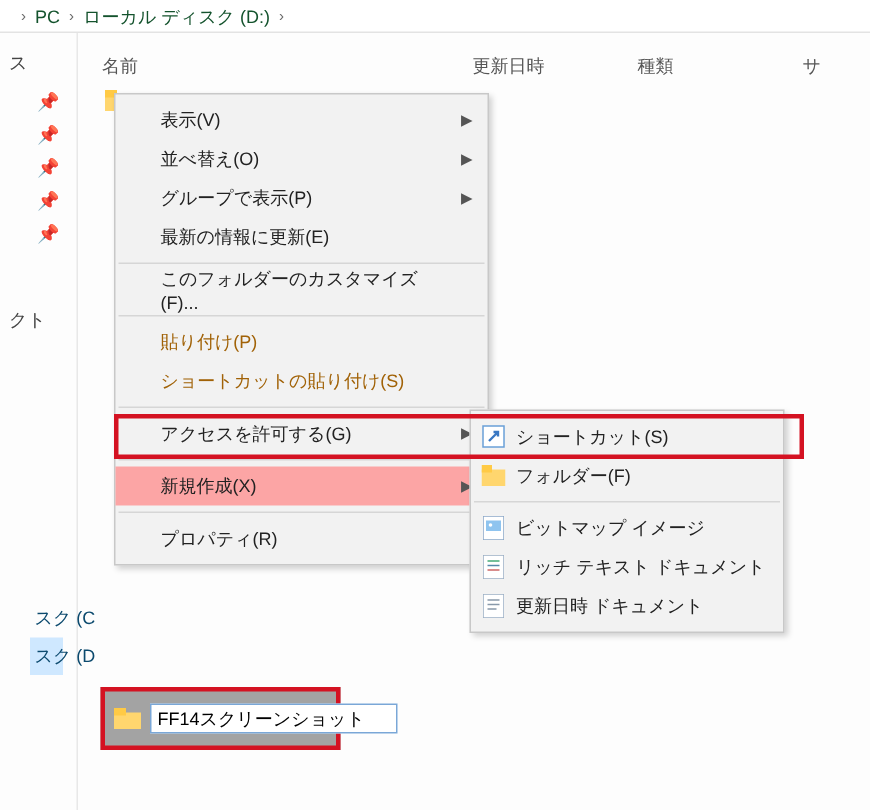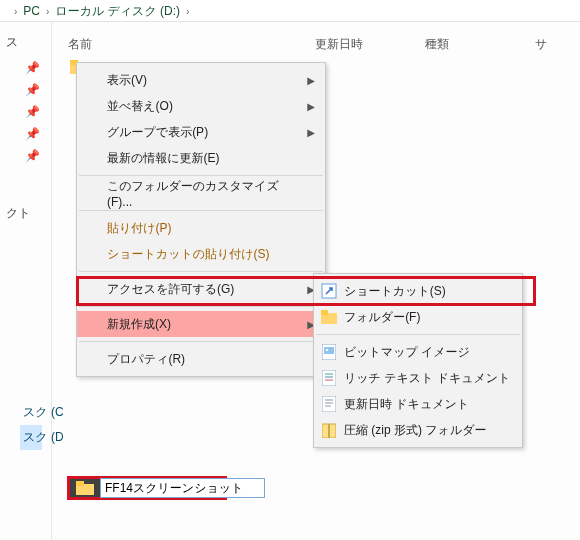--- a/index.html
+++ b/index.html
@@ -33,21 +33,21 @@
   .sep { height: 1px; background: #d6d6d6; margin: 4px 2px; }
   .mi.hl { background: #fca5a5; }
 
   .sub-menu { position: absolute; left: 313px; top: 273px; width: 210px; background: #f2f2f2; border: 1px solid #c8c8c8; box-shadow: 2px 2px 4px rgba(0,0,0,0.18); padding: 4px 0; }
   .smi { height: 26px; display: flex; align-items: center; padding-left: 30px; color: #222; position: relative; }
   .smi .ic { position: absolute; left: 7px; width: 16px; height: 16px; display: flex; align-items: center; justify-content: center; }
   .sub-sep { height: 1px; background: #d6d6d6; margin: 4px 2px; }
 
   .red-box-1 { position: absolute; left: 76px; top: 276px; width: 460px; height: 30px; border: 3px solid #d41222; pointer-events: none; }
 
-  .rename-wrap { position: absolute; left: 67px; bottom: 40px; width: 160px; height: 24px; border: 3px solid #d41222; display: flex; align-items: center; padding: 0 6px; background: #404040; }
+  .rename-wrap { position: absolute; left: 67px; bottom: 40px; width: 160px; height: 42px; border: 3px solid #d41222; display: flex; align-items: center; padding: 0 6px; background: #a3a3a3; }
   .rename-input { flex: 1; border: 1px solid #7aa7d7; height: 20px; padding: 0 4px; font-size: 12px; background: #fff; }
 
   
   .ic-folder svg, .ic-shortcut svg, .ic-bmp svg, .ic-rtf svg, .ic-txt svg, .ic-zip svg, .folder-strip svg, .rename-folder svg { display:block; }
 </style>
 </head>
 <body>
 
 <div class="addressbar">
   <span class="addr-arrow">›</span>
@@ -175,29 +175,20 @@
   <div class="smi">
     <span class="ic ic-txt">
         <svg width="14" height="16">
           <rect x="0" y="0" width="14" height="16" fill="#fff" stroke="#9aaec4"></rect>
           <line x1="3" y1="4" x2="11" y2="4" stroke="#89a"></line>
           <line x1="3" y1="7" x2="11" y2="7" stroke="#89a"></line>
           <line x1="3" y1="10" x2="9" y2="10" stroke="#89a"></line>
         </svg>
       </span>
     <span>更新日時 ドキュメント</span>
-  </div>
-  <div class="smi">
-    <span class="ic ic-zip">
-        <svg width="14" height="16">
-          <rect x="0" y="2" width="14" height="14" fill="#ffe08a" stroke="#caa94a"></rect>
-          <rect x="6" y="2" width="2" height="14" fill="#caa94a"></rect>
-        </svg>
-      </span>
-    <span>圧縮 (zip 形式) フォルダー</span>
   </div>
 </div>
 
 <div class="red-box-1"></div>
 
 <div class="rename-wrap">
   <span class="rename-folder" style="margin-right:6px;">
     <svg width="18" height="14">
         <rect x="0" y="3" width="18" height="11" fill="#ffd66e"></rect>
         <rect x="0" y="0" width="8" height="5" fill="#ffca45"></rect>

